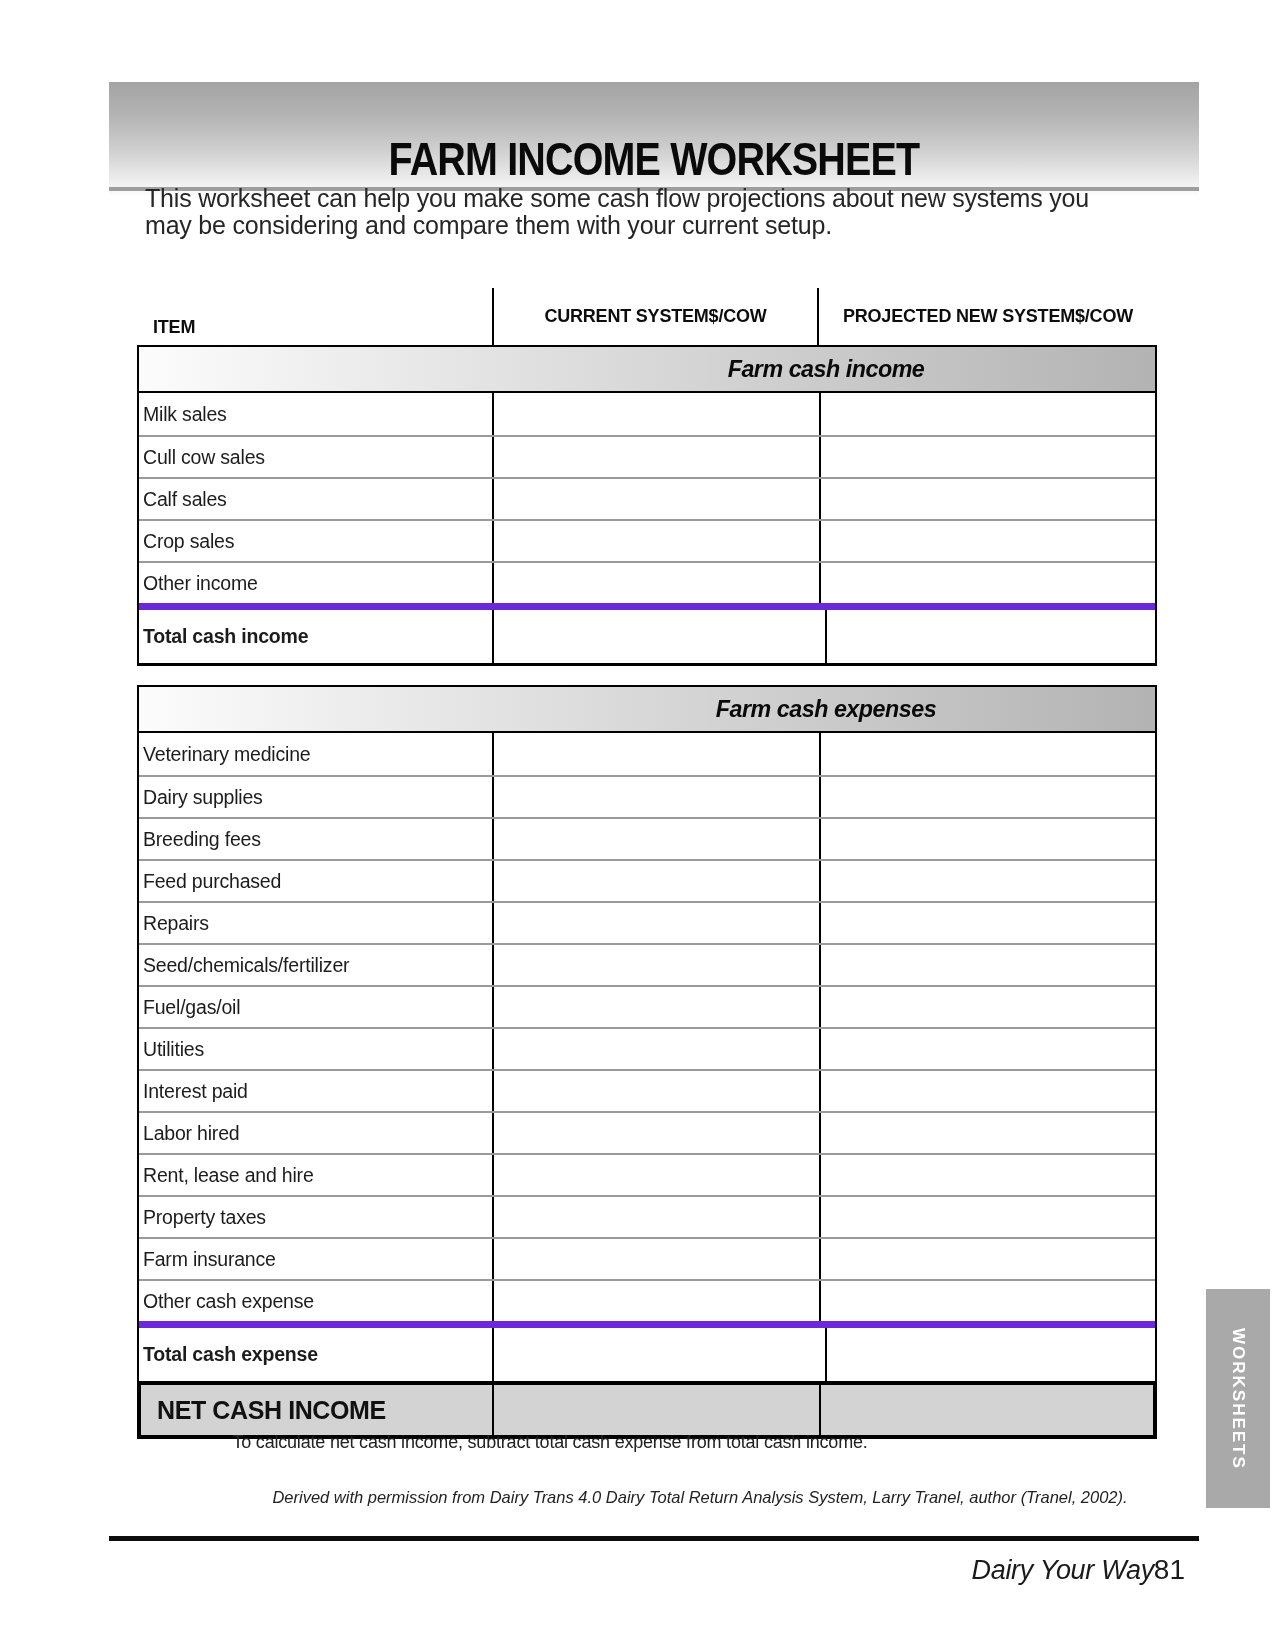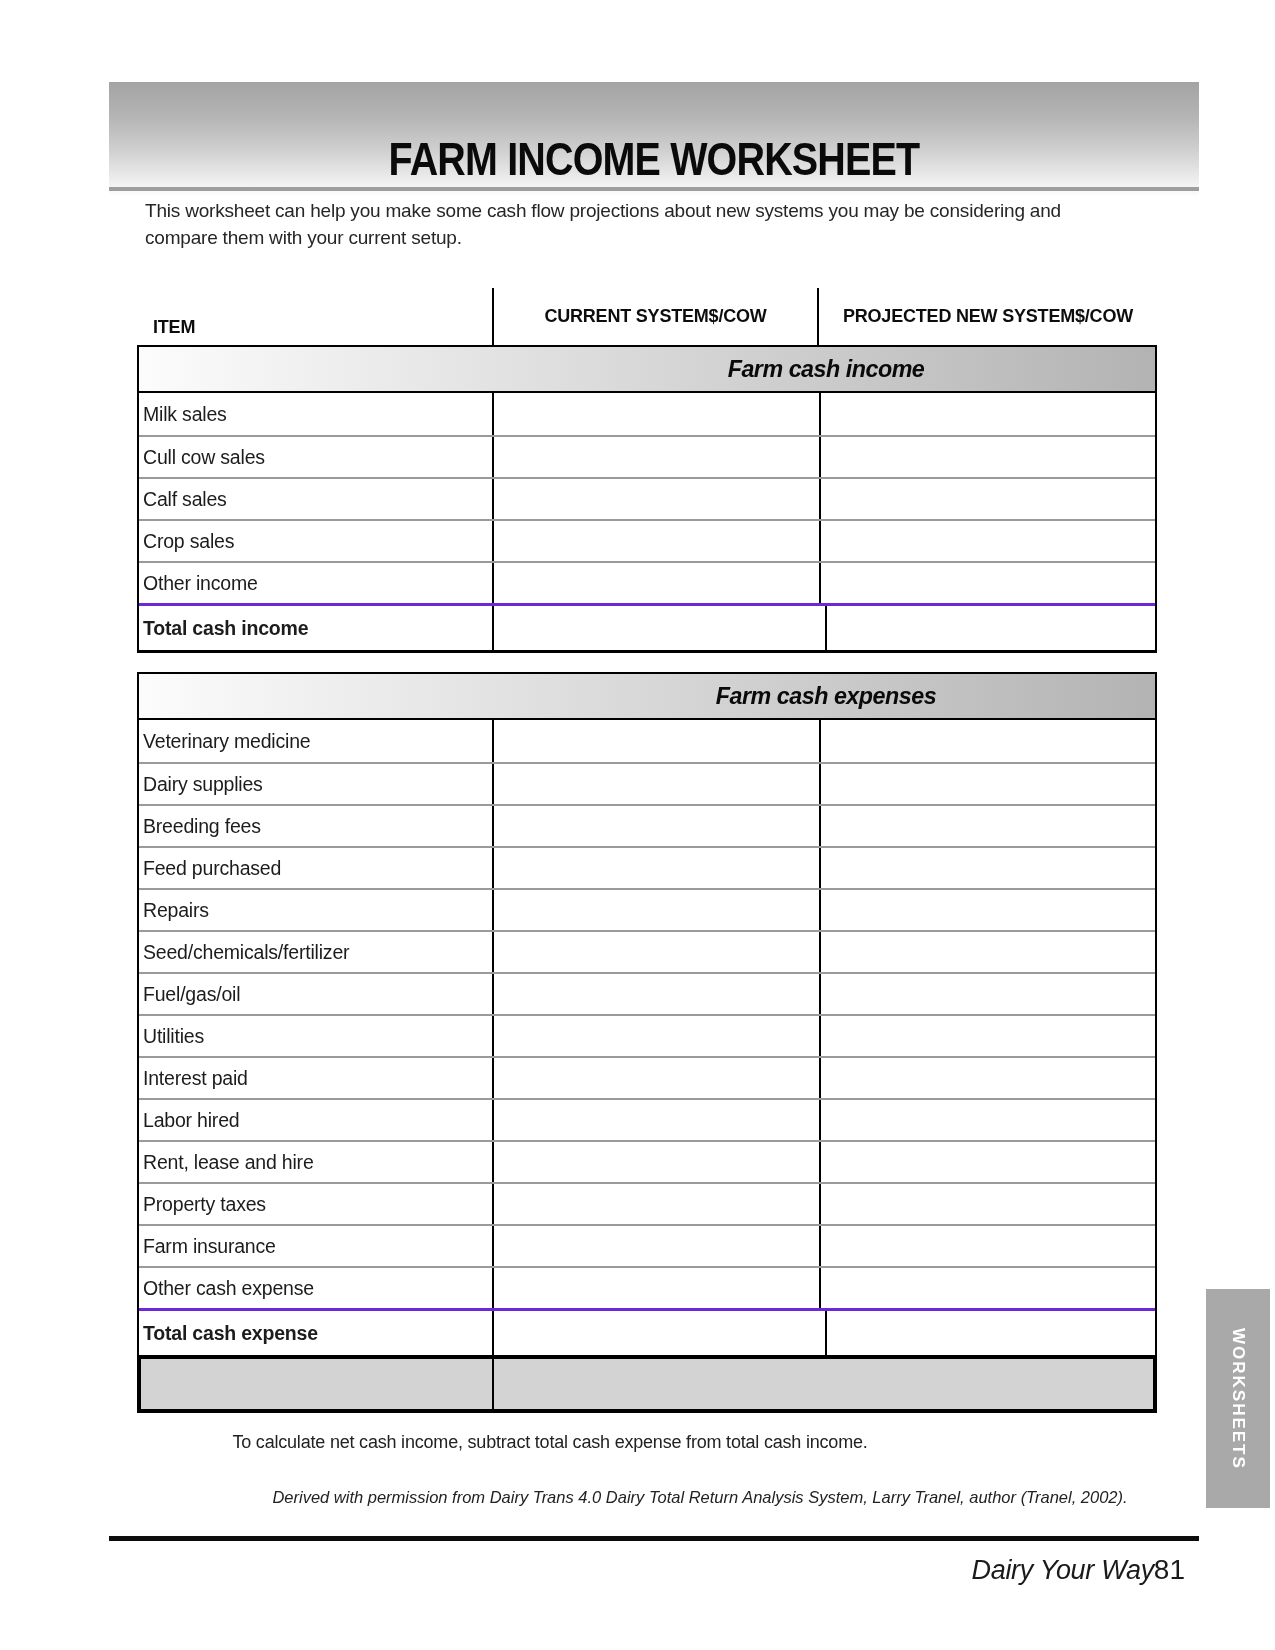--- a/index.html
+++ b/index.html
@@ -9,22 +9,22 @@
   
   .banner{position:absolute;left:109px;top:82px;width:1090px;height:113px;
           background:linear-gradient(180deg,#a3a3a3 0%,#b4b4b4 30%,#cfcfcf 60%,#efefef 88%,#fcfcfc 100%);
           display:flex;align-items:flex-end;justify-content:center;}
   .banner-title{font-size:47px;font-weight:bold;line-height:1;color:#0a0a0a;
                 letter-spacing:-1px;transform:scaleX(.84);transform-origin:center bottom;
                 padding-bottom:13px;white-space:nowrap;}
   .banner-underline{position:absolute;left:109px;top:187px;width:1090px;height:4px;background:#9e9e9e;}
 
   
-  .intro{position:absolute;left:145px;top:197px;width:950px;margin:0;
-         font-size:19px;line-height:27px;letter-spacing:-.2px;color:#262626;}
+  .intro{position:absolute;left:145px;top:185px;width:950px;margin:0;
+         font-size:25px;line-height:27px;letter-spacing:-.2px;color:#262626;}
 
   
   .twrap{position:absolute;left:137px;top:288px;width:1020px;box-sizing:border-box;}
   .twrap *{box-sizing:border-box;}
 
   .thead{display:grid;grid-template-columns:355px 327px 338px;height:57px;}
   .th{font-weight:bold;font-size:18px;line-height:21px;letter-spacing:-.2px;color:#0d0d0d;}
   .th1{display:flex;align-items:flex-end;padding:0 0 7px 16px;}
   .th2,.th3{display:flex;justify-content:center;align-items:center;text-align:center;}
   .th2{border-left:2px solid #000;border-right:2px solid #000;}
@@ -35,21 +35,21 @@
   .band{position:relative;height:46px;border-bottom:2px solid #000;
         background:linear-gradient(90deg,#fcfcfc 0%,#ececec 22%,#d4d4d4 55%,#b3b3b3 100%);}
   .band-label{position:absolute;left:687px;top:50%;transform:translate(-50%,-50%) scaleX(.97);
               font-weight:bold;font-style:italic;font-size:24px;letter-spacing:-.5px;color:#0a0a0a;white-space:nowrap;}
 
   .trow{display:grid;grid-template-columns:355px 327px 334px;height:42px;background:#fff;}
   .trow+.trow{border-top:2px solid #9a9a9a;}
   .trow .c1{display:flex;align-items:center;padding-left:4px;font-size:19.5px;
             letter-spacing:-.2px;color:#1c1c1c;border-right:2px solid #000;}
   .trow .c2{border-right:2px solid #000;}
-  .trow.total{height:47px;border-top:3px solid #6d28d9;gap:6px;}
+  .trow.total{height:60px;border-top:7px solid #6d28d9;gap:6px;}
   .trow.total .c1{font-weight:bold;}
 
   .netrow{display:grid;grid-template-columns:353px 327px 332px;height:58px;
           background:#d3d3d3;border:4px solid #000;}
   .netrow .c1{display:flex;align-items:center;padding-left:16px;font-weight:bold;
               font-size:25px;letter-spacing:-.4px;border-right:2px solid #000;}
   .netrow .c2{border-right:2px solid #000;}
 
   
   .calc-note{position:absolute;top:1432px;left:0;width:1100px;text-align:center;
@@ -203,20 +203,21 @@
         <div class="c3"></div>
       </div>
       <div class="trow total">
         <div class="c1">Total cash expense</div>
         <div class="c2"></div>
         <div class="c3"></div>
       </div>
     </div>
 
     <div class="netrow">
+      <div class="c1">NET CASH INCOME</div>
       <div class="c2"></div>
       <div class="c3"></div>
     </div>
 
   </div>
 
   <div class="calc-note">To calculate net cash income, subtract total cash expense from total cash income.</div>
 
   <div class="attribution">Derived with permission from Dairy Trans 4.0 Dairy Total Return Analysis System, Larry Tranel, author (Tranel, 2002).</div>
 

